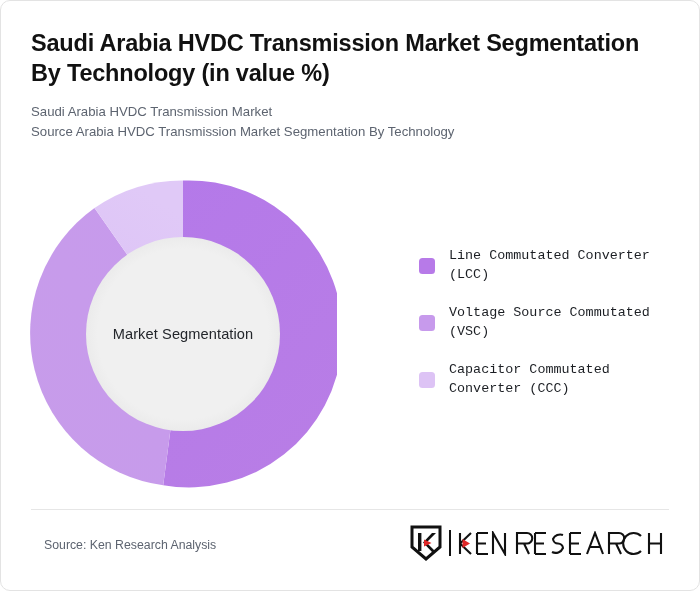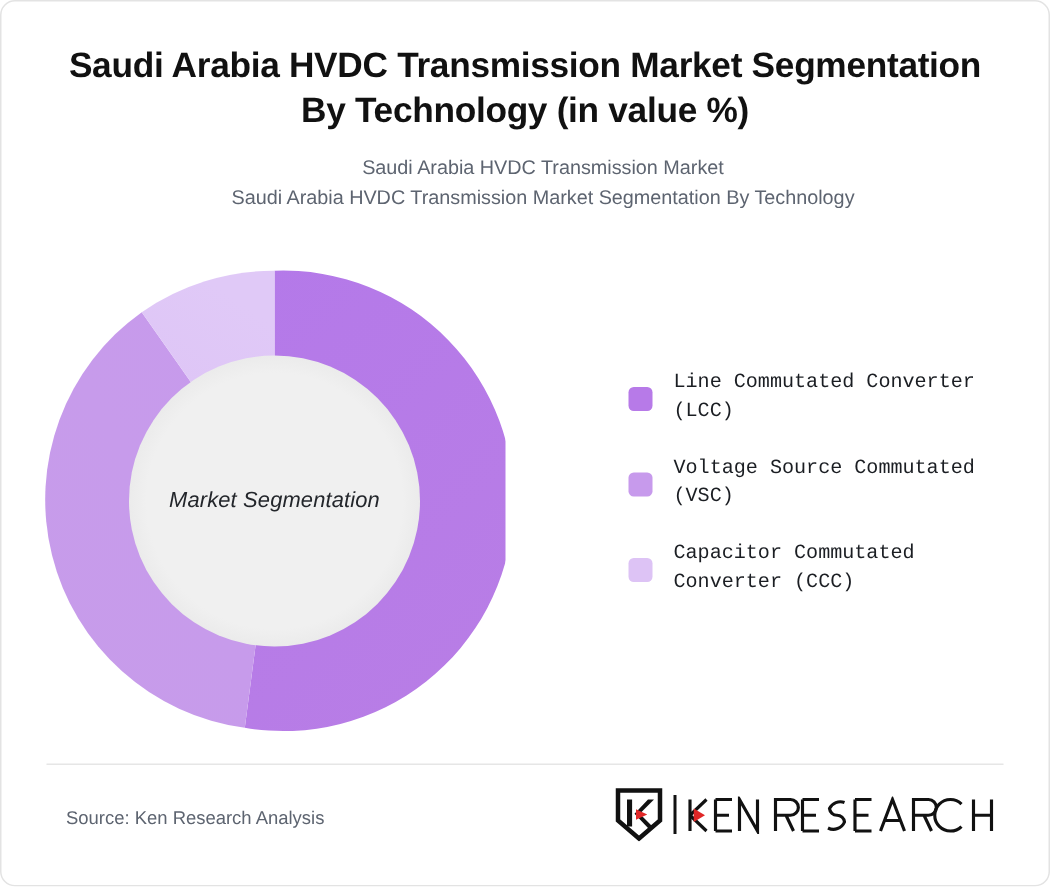--- a/index.html
+++ b/index.html
@@ -20,38 +20,36 @@
     border-radius: 10px;
     overflow: hidden;
   }
 
   
   .header {
     position: absolute;
     left: 30px;
     top: 27px;
     right: 30px;
-    text-align: center;
   }
   .title {
     font-size: 23.5px;
     font-weight: bold;
     color: #111111;
     line-height: 1.28;
     letter-spacing: -0.2px;
     margin: 0;
   }
   .subtitles {
     margin-top: 14px;
   }
   .subtitle {
     font-size: 13.2px;
     color: #5d6470;
     line-height: 1.52;
-    margin-left: 24px;
   }
 
   
   .chart-area {
     position: absolute;
     left: 0;
     top: 160px;
     width: 700px;
     height: 345px;
   }
@@ -75,21 +73,20 @@
     height: 308px;
     display: flex;
     align-items: center;
     justify-content: center;
     pointer-events: none;
   }
   .donut-center-label span {
     font-size: 14.6px;
     color: #23262b;
     letter-spacing: 0.1px;
-    font-style: italic;
   }
 
   
   .legend {
     position: absolute;
     left: 418px;
     top: 85px;
     width: 255px;
   }
   .legend-item {
@@ -160,21 +157,21 @@
 </style>
 </head>
 <body>
 
 <div class="card">
 
   <div class="header">
     <div class="title">Saudi Arabia HVDC Transmission Market Segmentation By Technology (in value %)</div>
     <div class="subtitles">
       <div class="subtitle">Saudi Arabia HVDC Transmission Market</div>
-      <div class="subtitle">Saudi Arabia HVDC Transmission Market Segmentation By Technology</div>
+      <div class="subtitle">Source Arabia HVDC Transmission Market Segmentation By Technology</div>
     </div>
   </div>
 
   <div class="chart-area">
 
     <div class="donut-wrap">
       <svg class="donut-svg" viewBox="0 0 308 308">
         <defs>
           <linearGradient id="gLCC" x1="0" y1="0" x2="0.55" y2="1">
             <stop offset="0%" stop-color="#b479e9"></stop>

